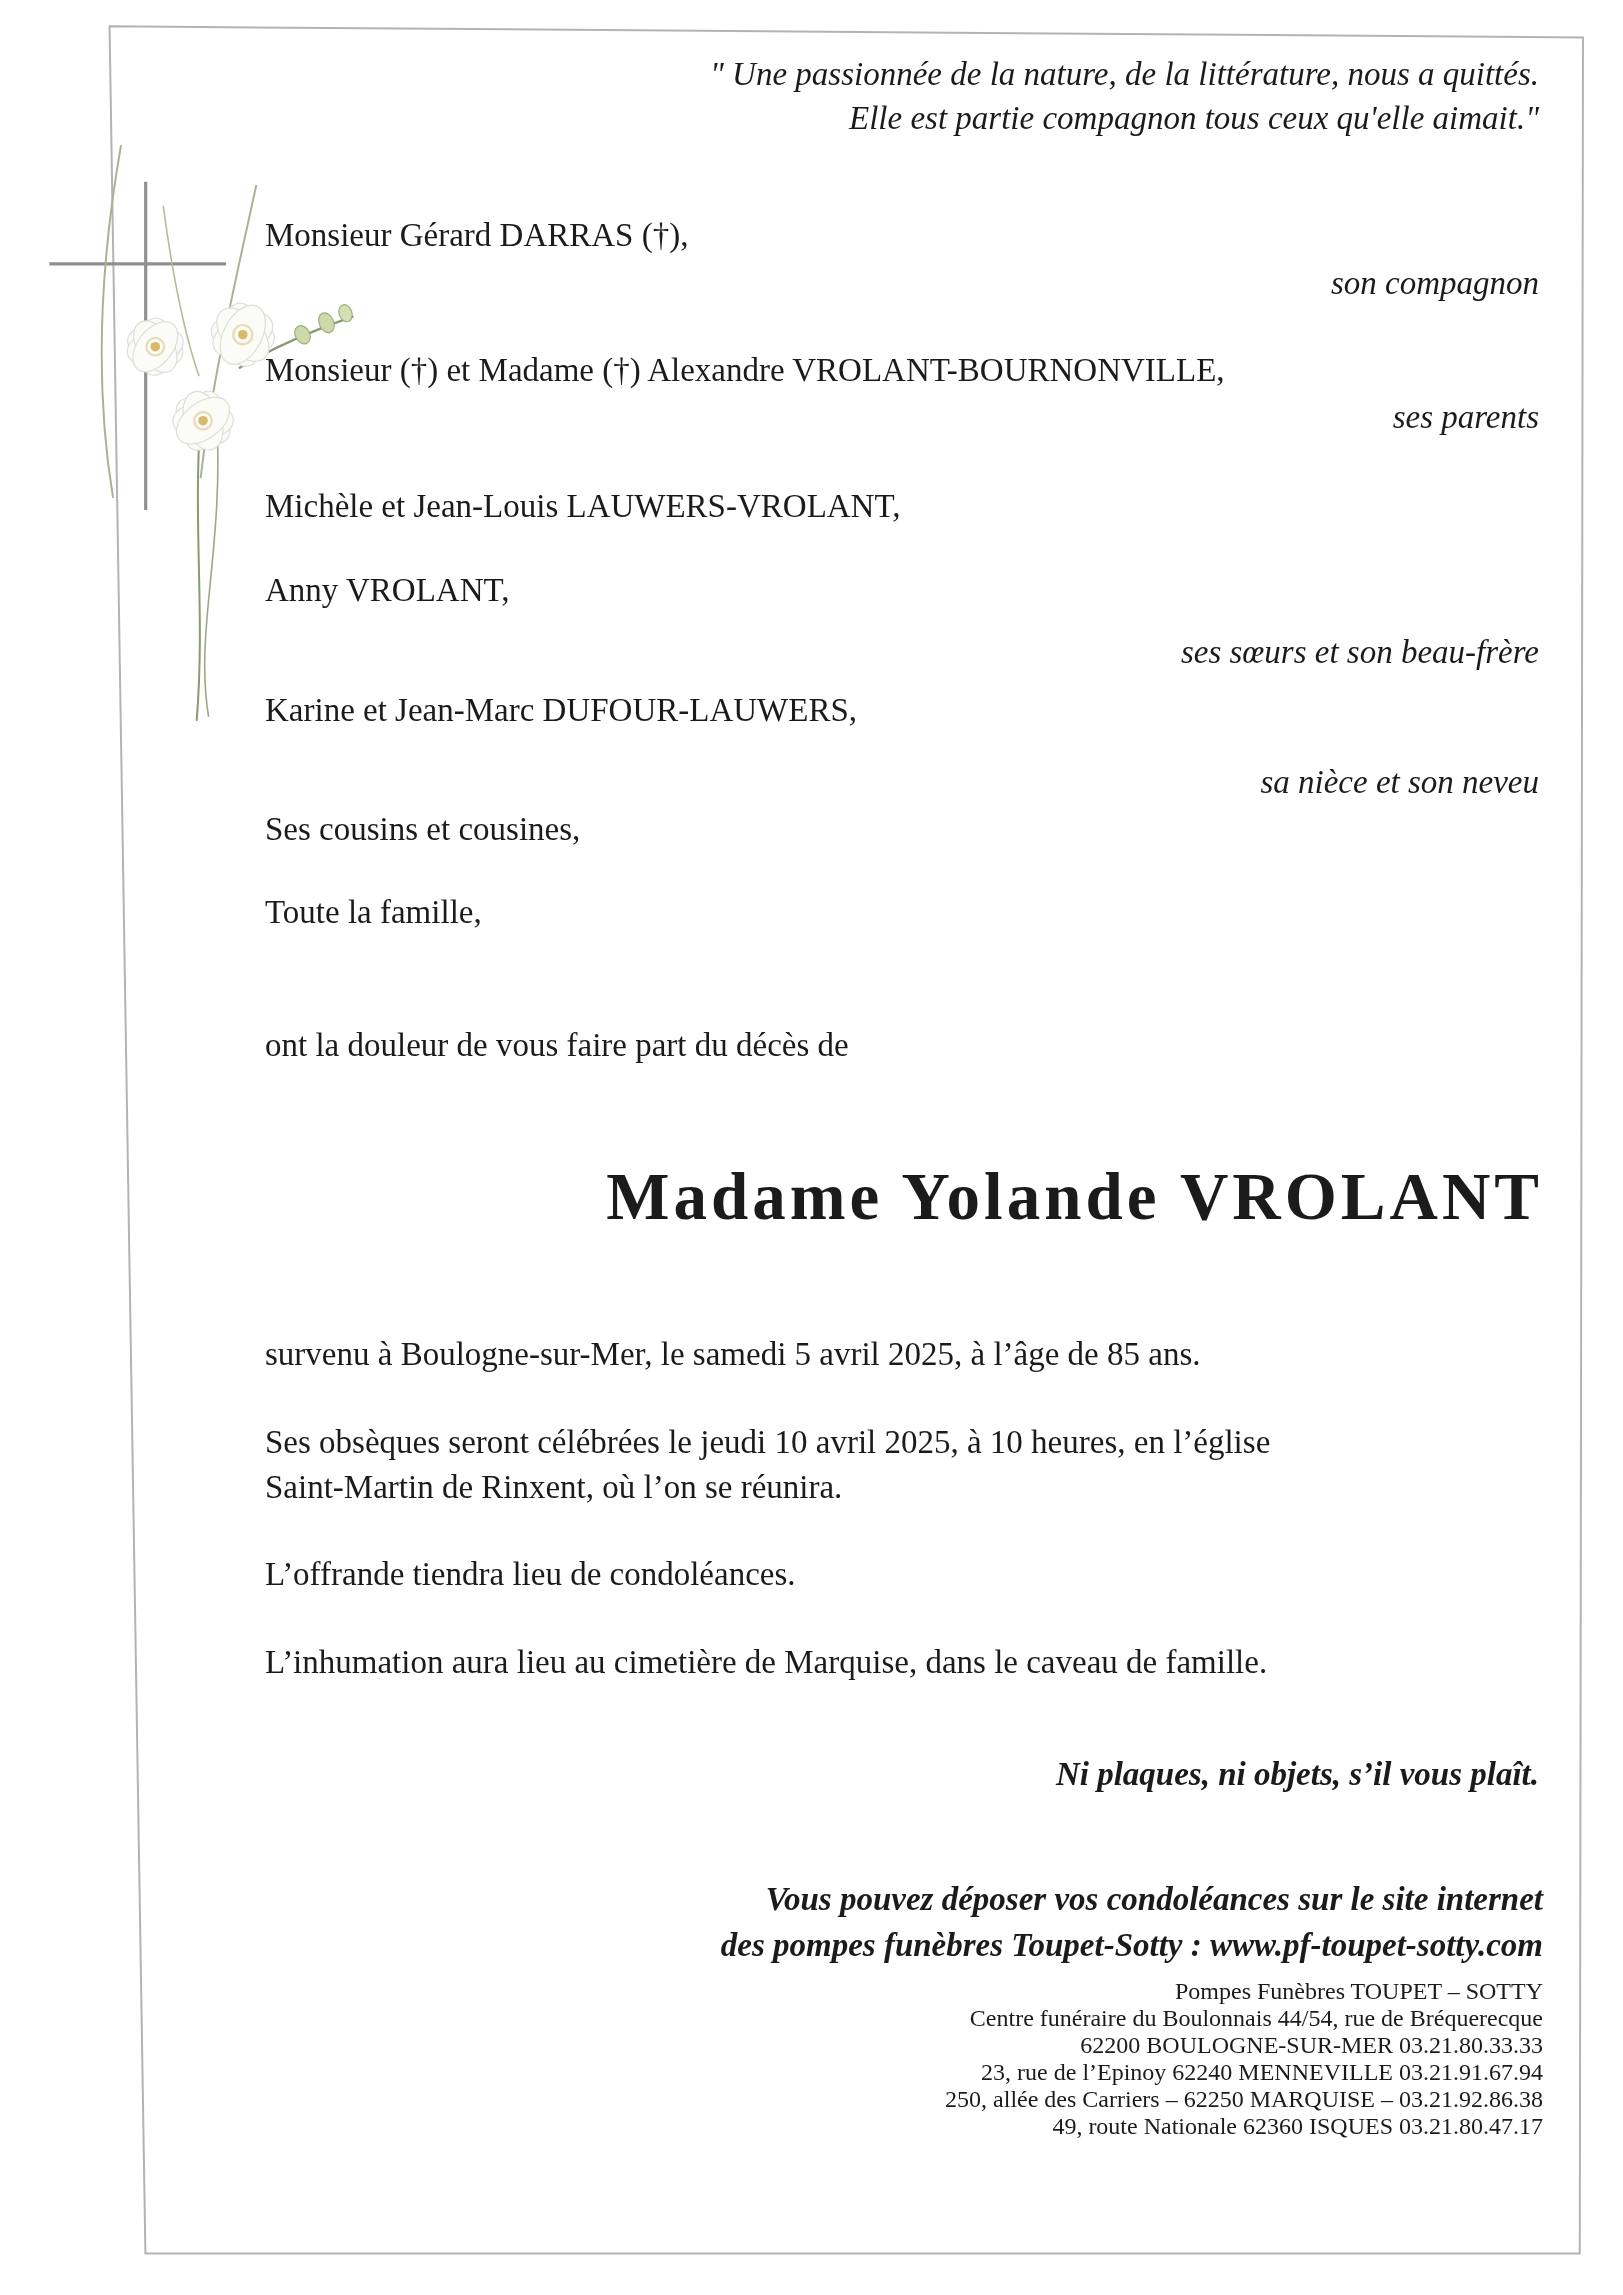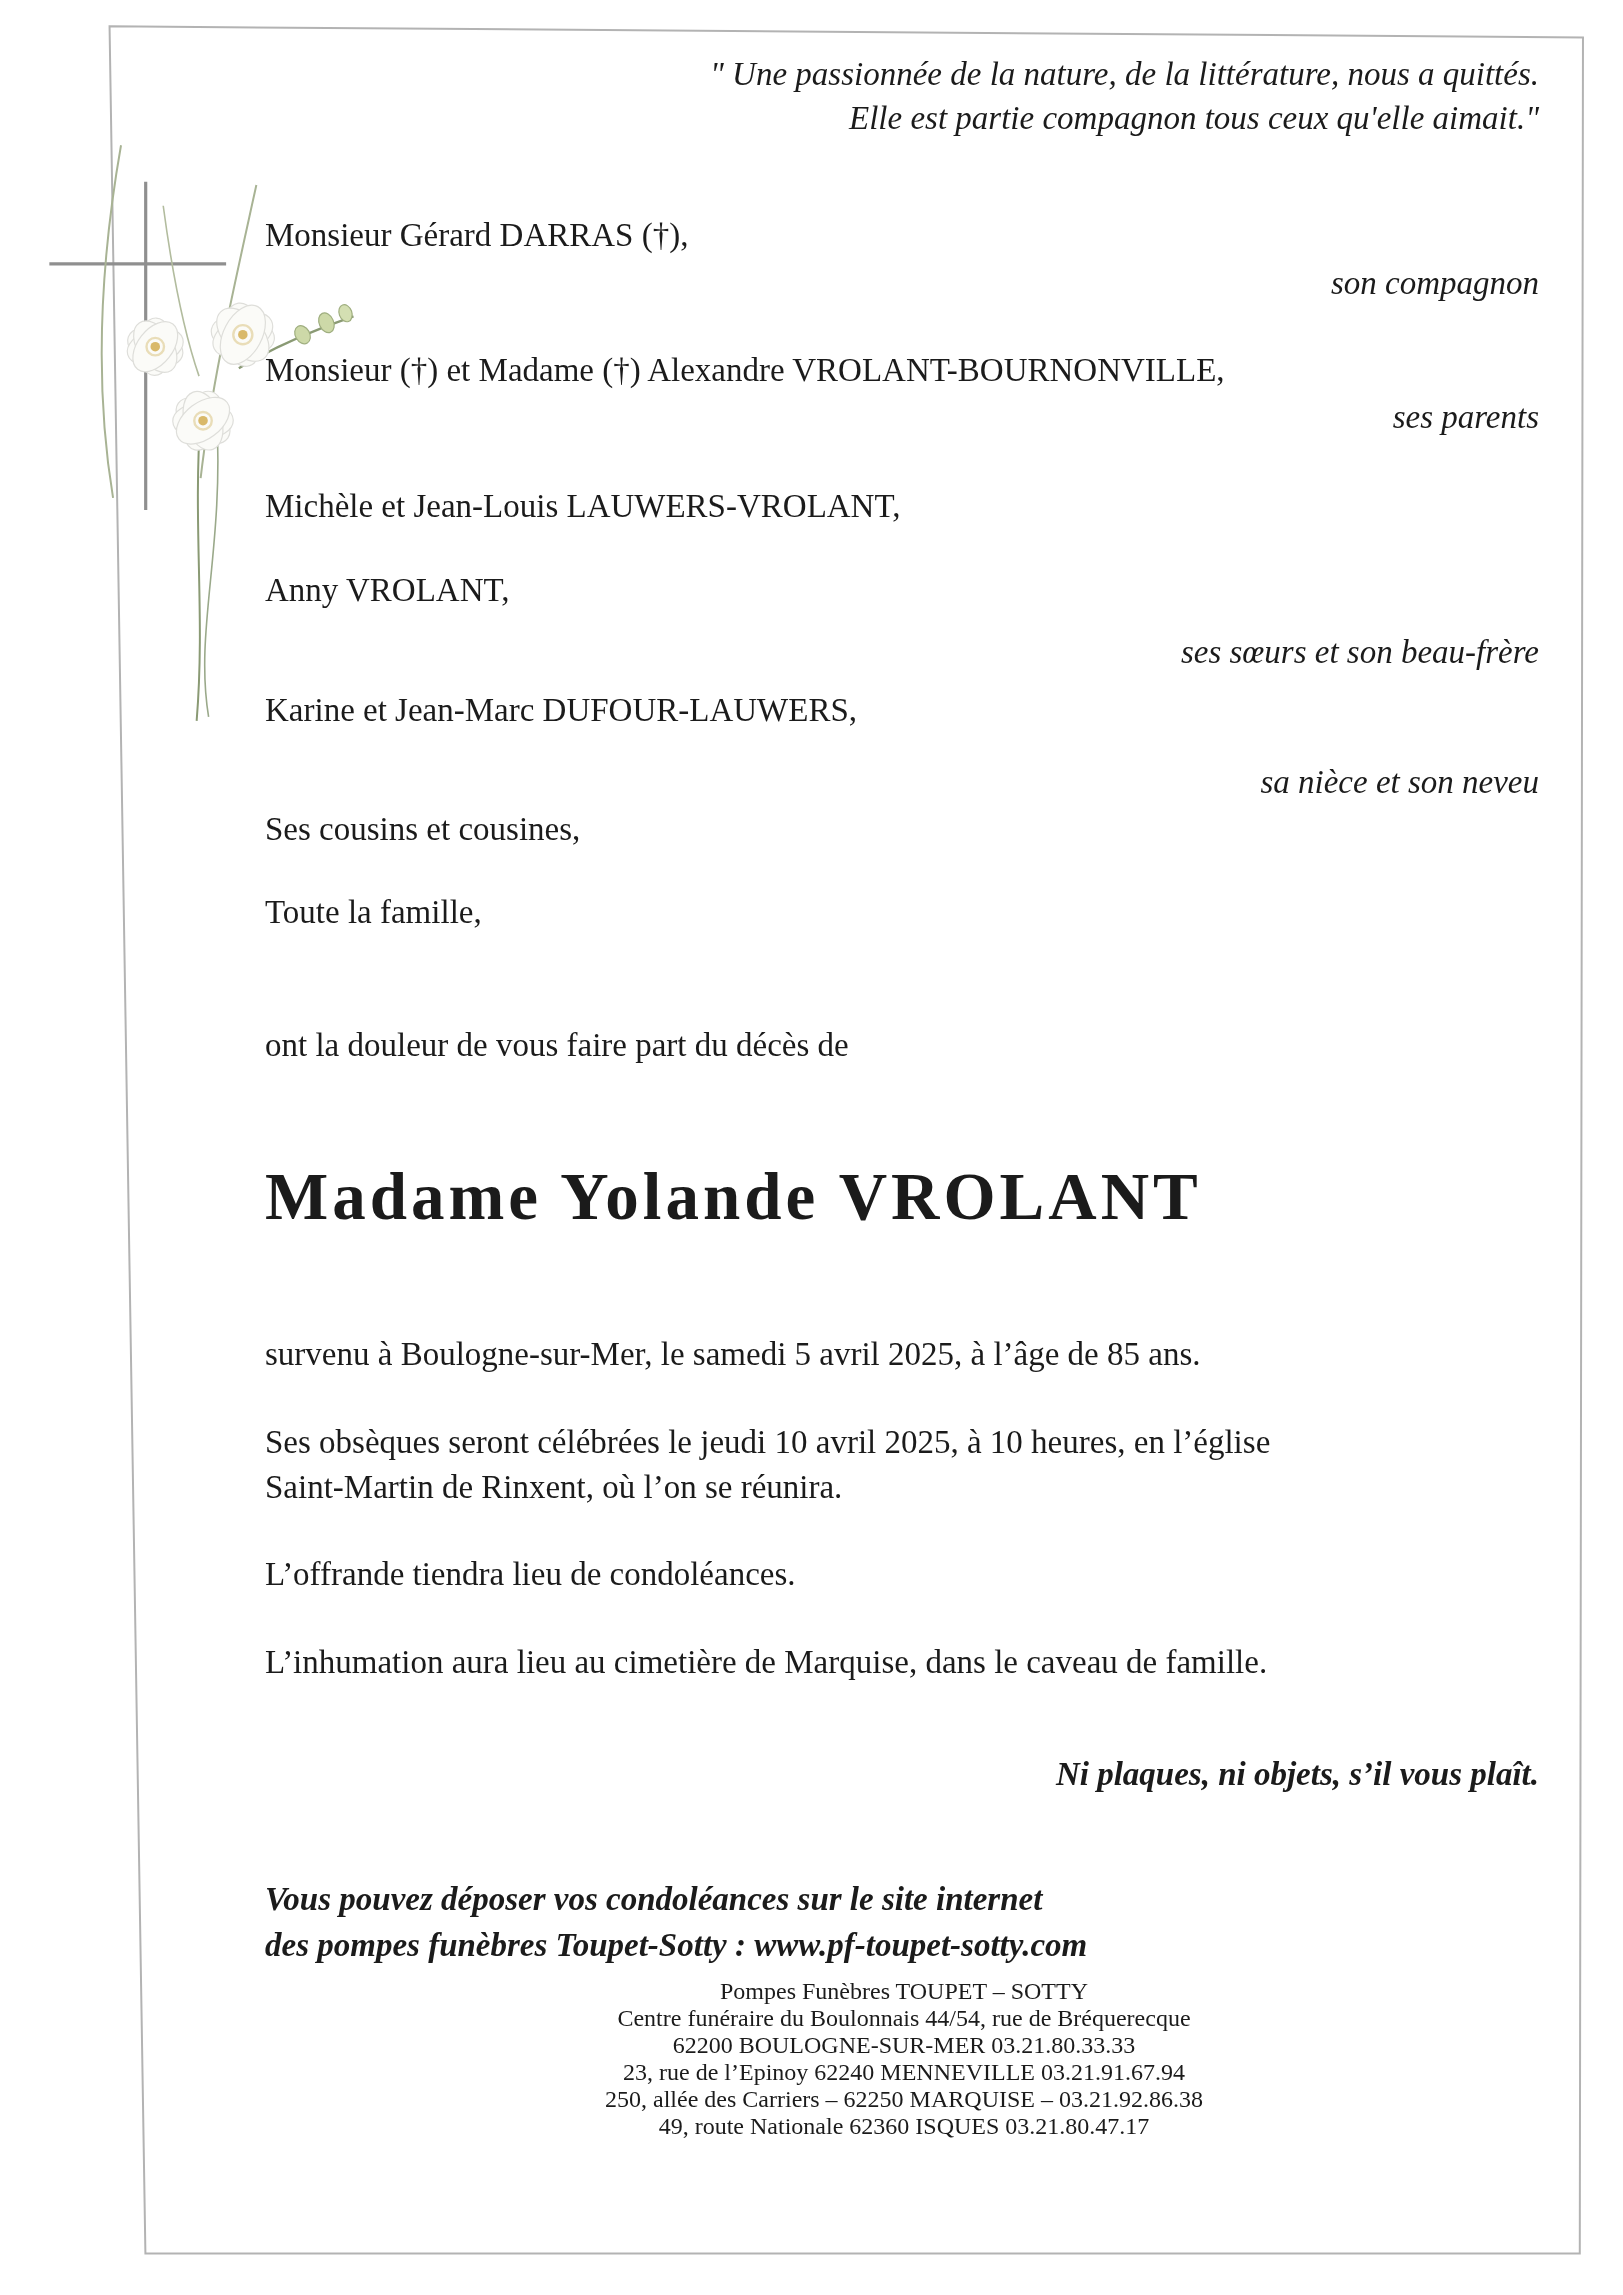--- a/index.html
+++ b/index.html
@@ -14,36 +14,36 @@
   svg.layer{position:absolute;left:0;top:0;}
   .t{
     position:absolute;
     font-size:33px;
     line-height:1.15;
     white-space:nowrap;
   }
   .left{left:265px;}
   .rightlab{right:85px;text-align:center;font-style:italic;}
   .quote{right:85px;text-align:right;font-style:italic;}
-  .centerbox{left:265px;right:81px;text-align:left;white-space:nowrap;}
+  .centerbox{left:265px;right:81px;text-align:right;white-space:nowrap;}
   .title{
     font-weight:bold;
     font-size:67px;
     letter-spacing:4px;
     line-height:1.1;
   }
   .boldital{font-weight:bold;font-style:italic;margin-top:28px;}
   .footer-block{
     position:absolute;
     left:265px;right:81px;
     top:1978px;
     text-align:center;
     font-size:24px;
   }
-  .footer-line{line-height:27px;white-space:nowrap;}
+  .footer-line{line-height:27px;white-space:nowrap;text-align:right;}
 </style>
 </head>
 <body>
 
 <div class="page">
 
   <svg class="layer" width="1624" height="2295" viewBox="0 0 2037 2880">
     <polygon points="137,33 1986,47 1982,2828 182,2828" fill="none" stroke="#b3b3b3" stroke-width="2.5"></polygon>
   </svg>
 

